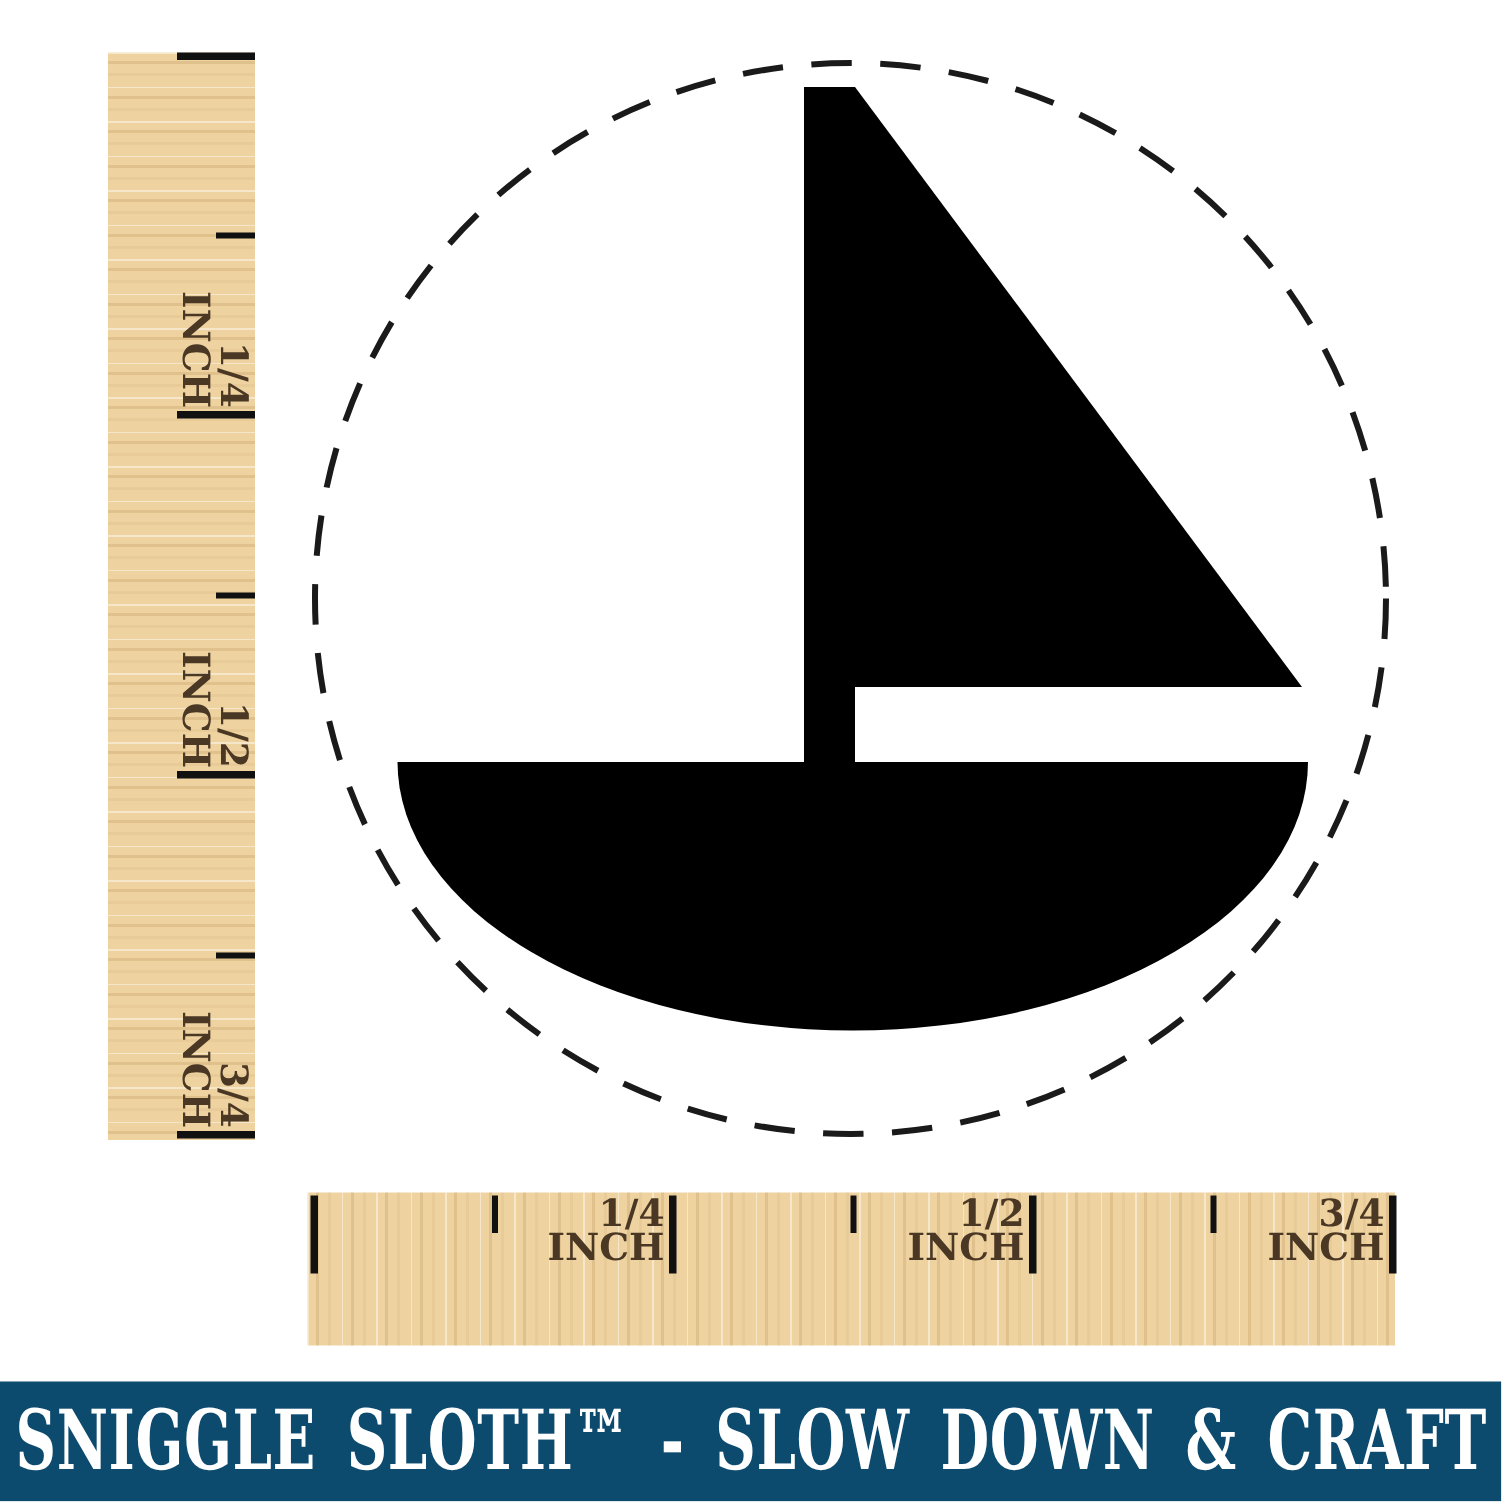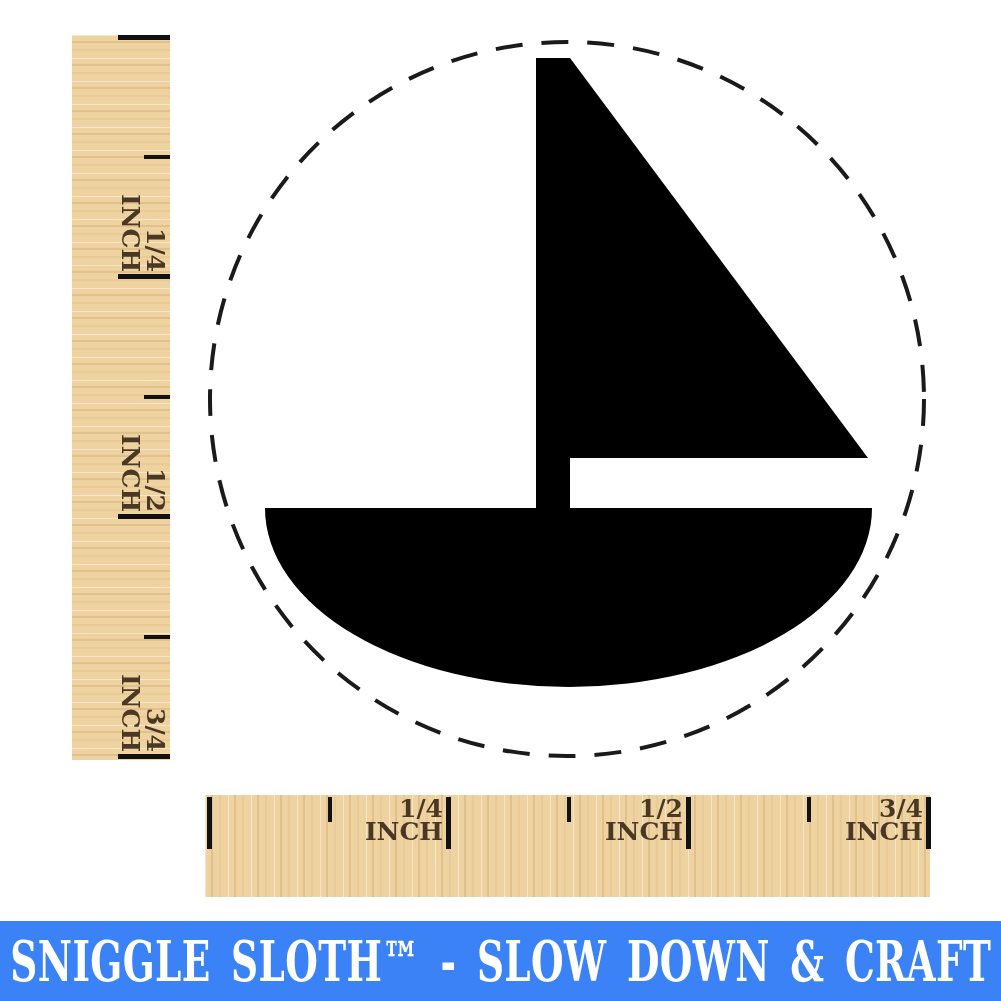--- a/index.html
+++ b/index.html
@@ -103,17 +103,17 @@
   </div>
   <div class="h-label" style="left: 573px; color: rgb(74, 55, 36);">
     <span>1/2</span><br>
     <span>INCH</span>
   </div>
   <div class="h-label" style="left: 813px; color: rgb(74, 55, 36);">
     <span>3/4</span><br>
     <span>INCH</span>
   </div>
 
-  <div class="footer" style="background: #3b82f6; color: rgb(255, 255, 255);">
+  <div class="footer" style="background: #0c4a6e; color: rgb(255, 255, 255);">
     <span class="footer-text">SNIGGLE SLOTH™ - SLOW DOWN &amp; CRAFT</span>
   </div>
 
 </div>
 
 </body></html>

